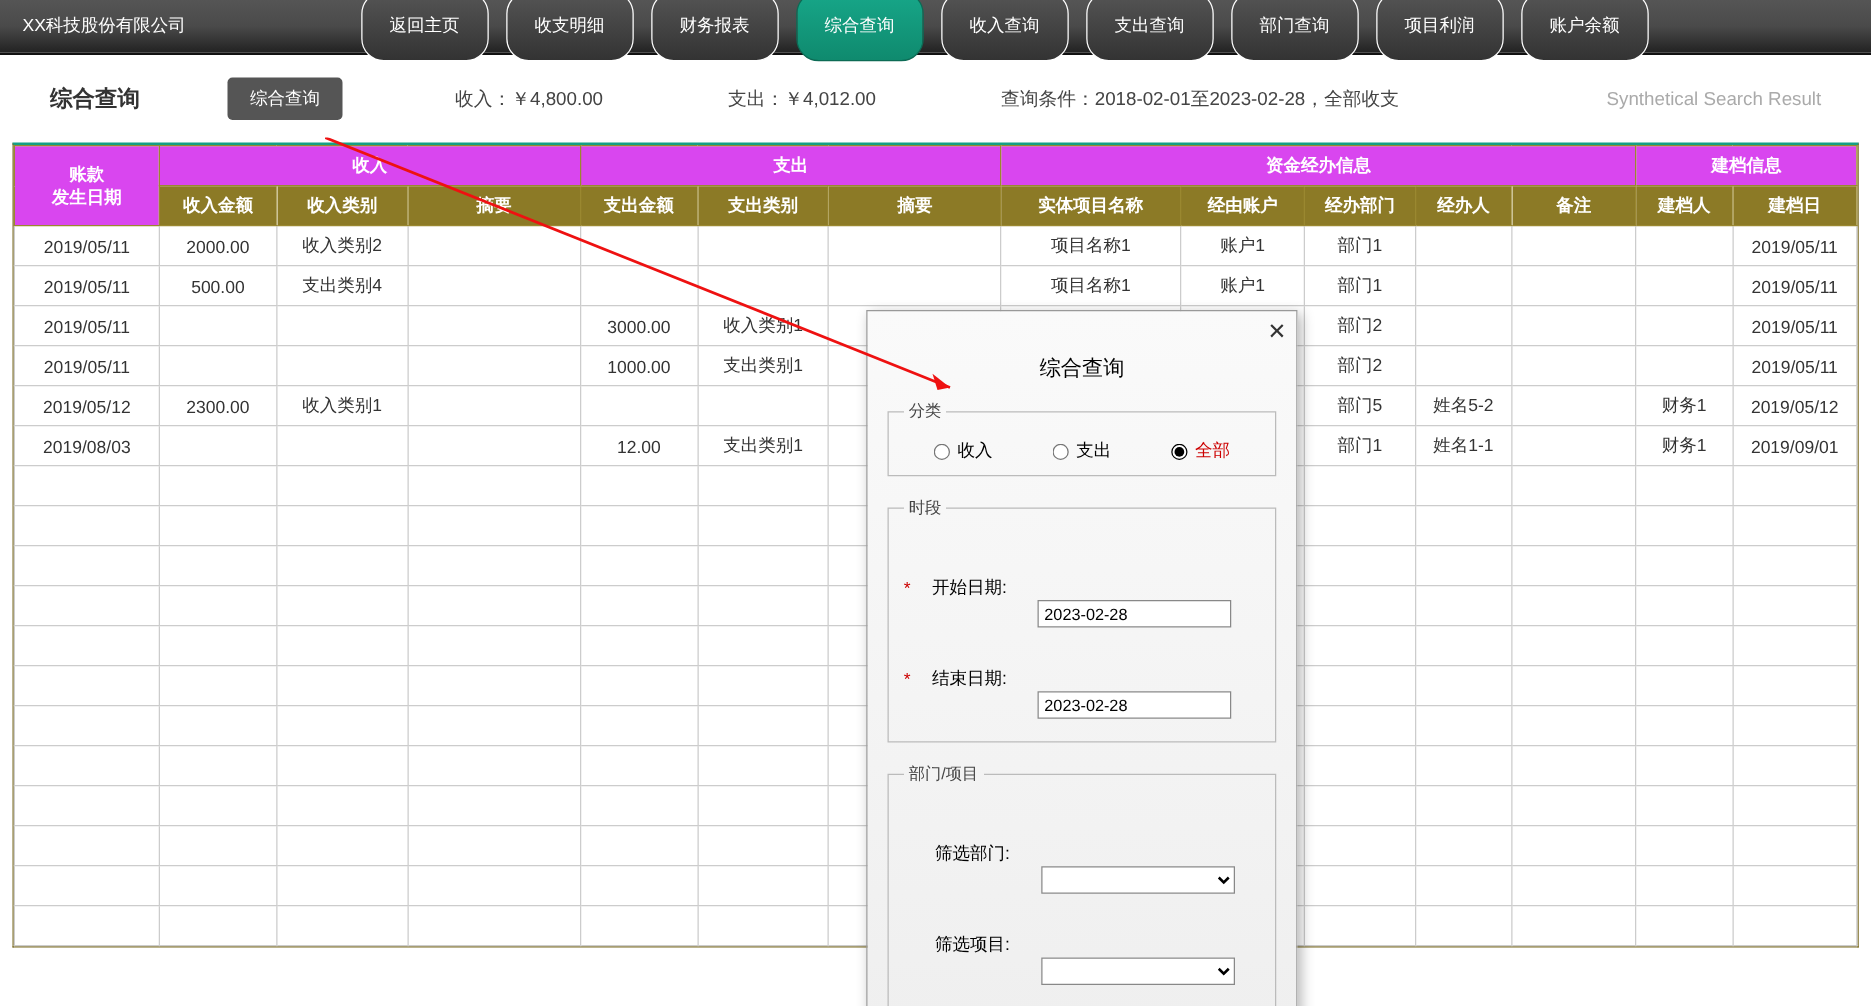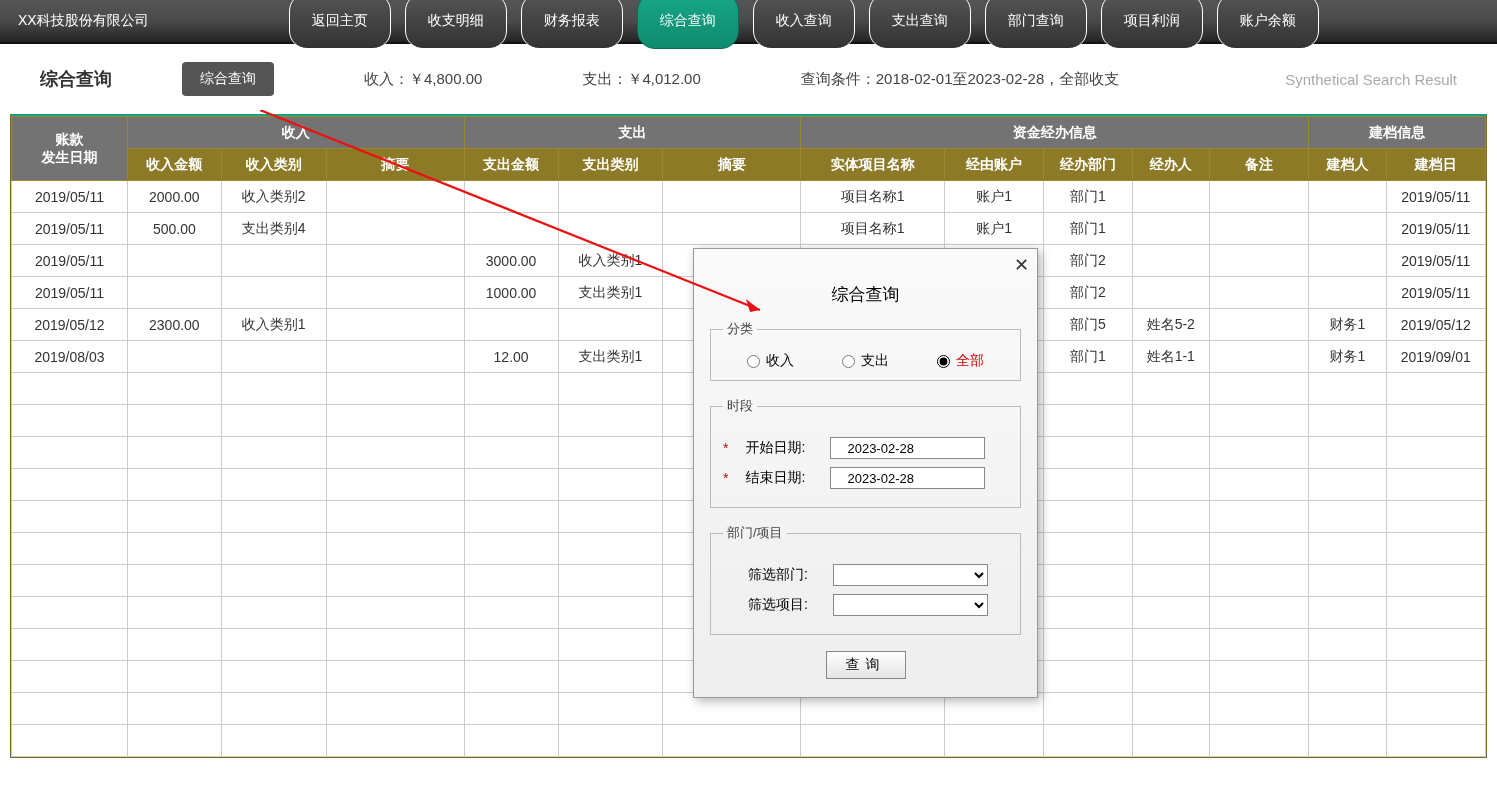--- a/index.html
+++ b/index.html
@@ -86,21 +86,21 @@
 th, td {
   border: 1px solid #ccc;
   font-size: 14px;
   color: #333;
   text-align: center;
   height: 32px;
   overflow: hidden;
   white-space: nowrap;
 }
 thead th {
-  background: #737373;
+  background: #d946ef;
   color: #fff;
   border-color: #9a8830;
 }
 thead tr.hdr2 th { background: #8c7a26; }
 .col-date{width:105px}
 .col-amt{width:85px}
 .col-cat{width:95px}
 .col-summ{width:125px}
 .col-proj{width:130px}
 .col-acc{width:90px}
@@ -137,21 +137,21 @@
 legend { font-size:13px; color:#444; padding:0 4px; }
 .radio-row { display:flex; justify-content:space-around; font-size:14px; }
 .radio-row label { display:flex; align-items:center; gap:6px; }
 .radio-row input { accent-color:#000; }
 .radio-row .red { color:#c00; }
 .fld-row { display:flex; align-items:center; margin:8px 0; font-size:14px; }
 .fld-row .req { color:#c00; margin-right:2px; }
 .fld-row label { width:90px; text-align:center; margin-right:10px; }
 .fld-row input, .fld-row select {
   width:155px; height:22px; border:1px solid #888; background:#fff;
-  font-size:13px; padding:0 16px;
+  font-size:13px; padding:0 4px;margin-top:43px;
 }
 .dlg-submit {
   display:block; margin: 6px auto 18px auto;
   width:80px; height:28px;
   background: linear-gradient(#fff,#e5e5e5);
   border:1px solid #888; font-size:14px;
   letter-spacing: 6px; cursor:pointer;
 }
 
 .arrow {

